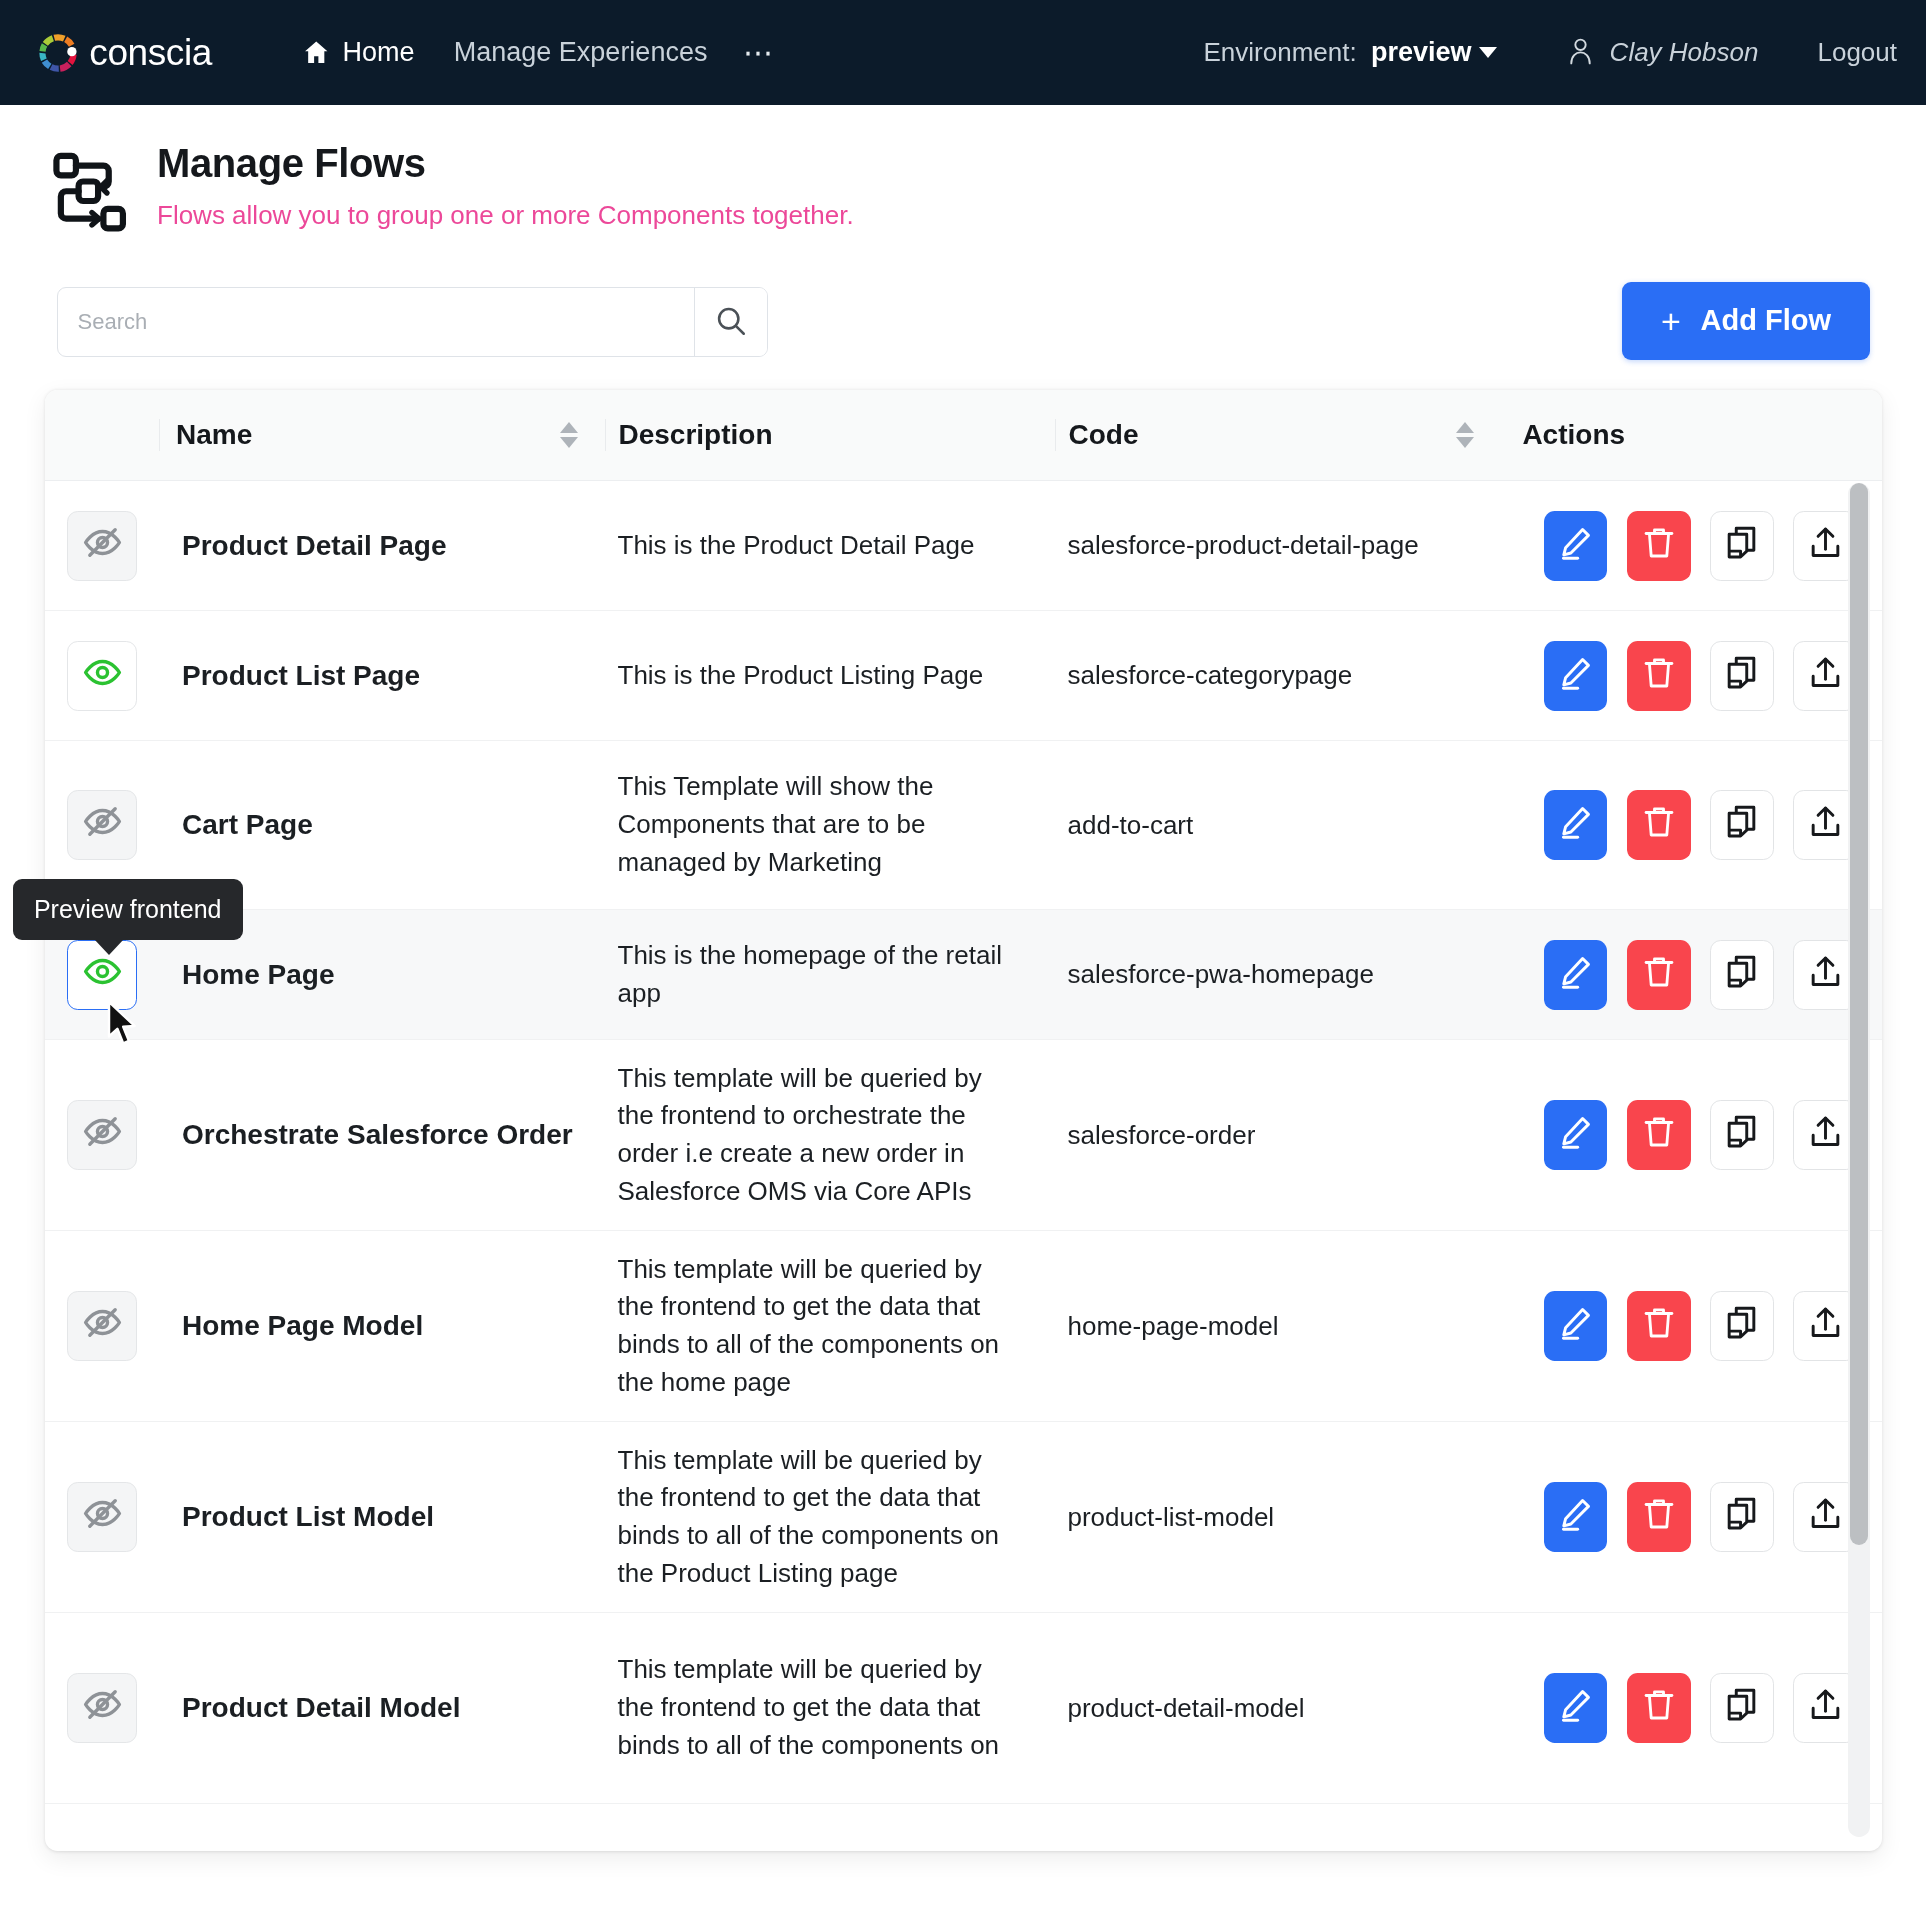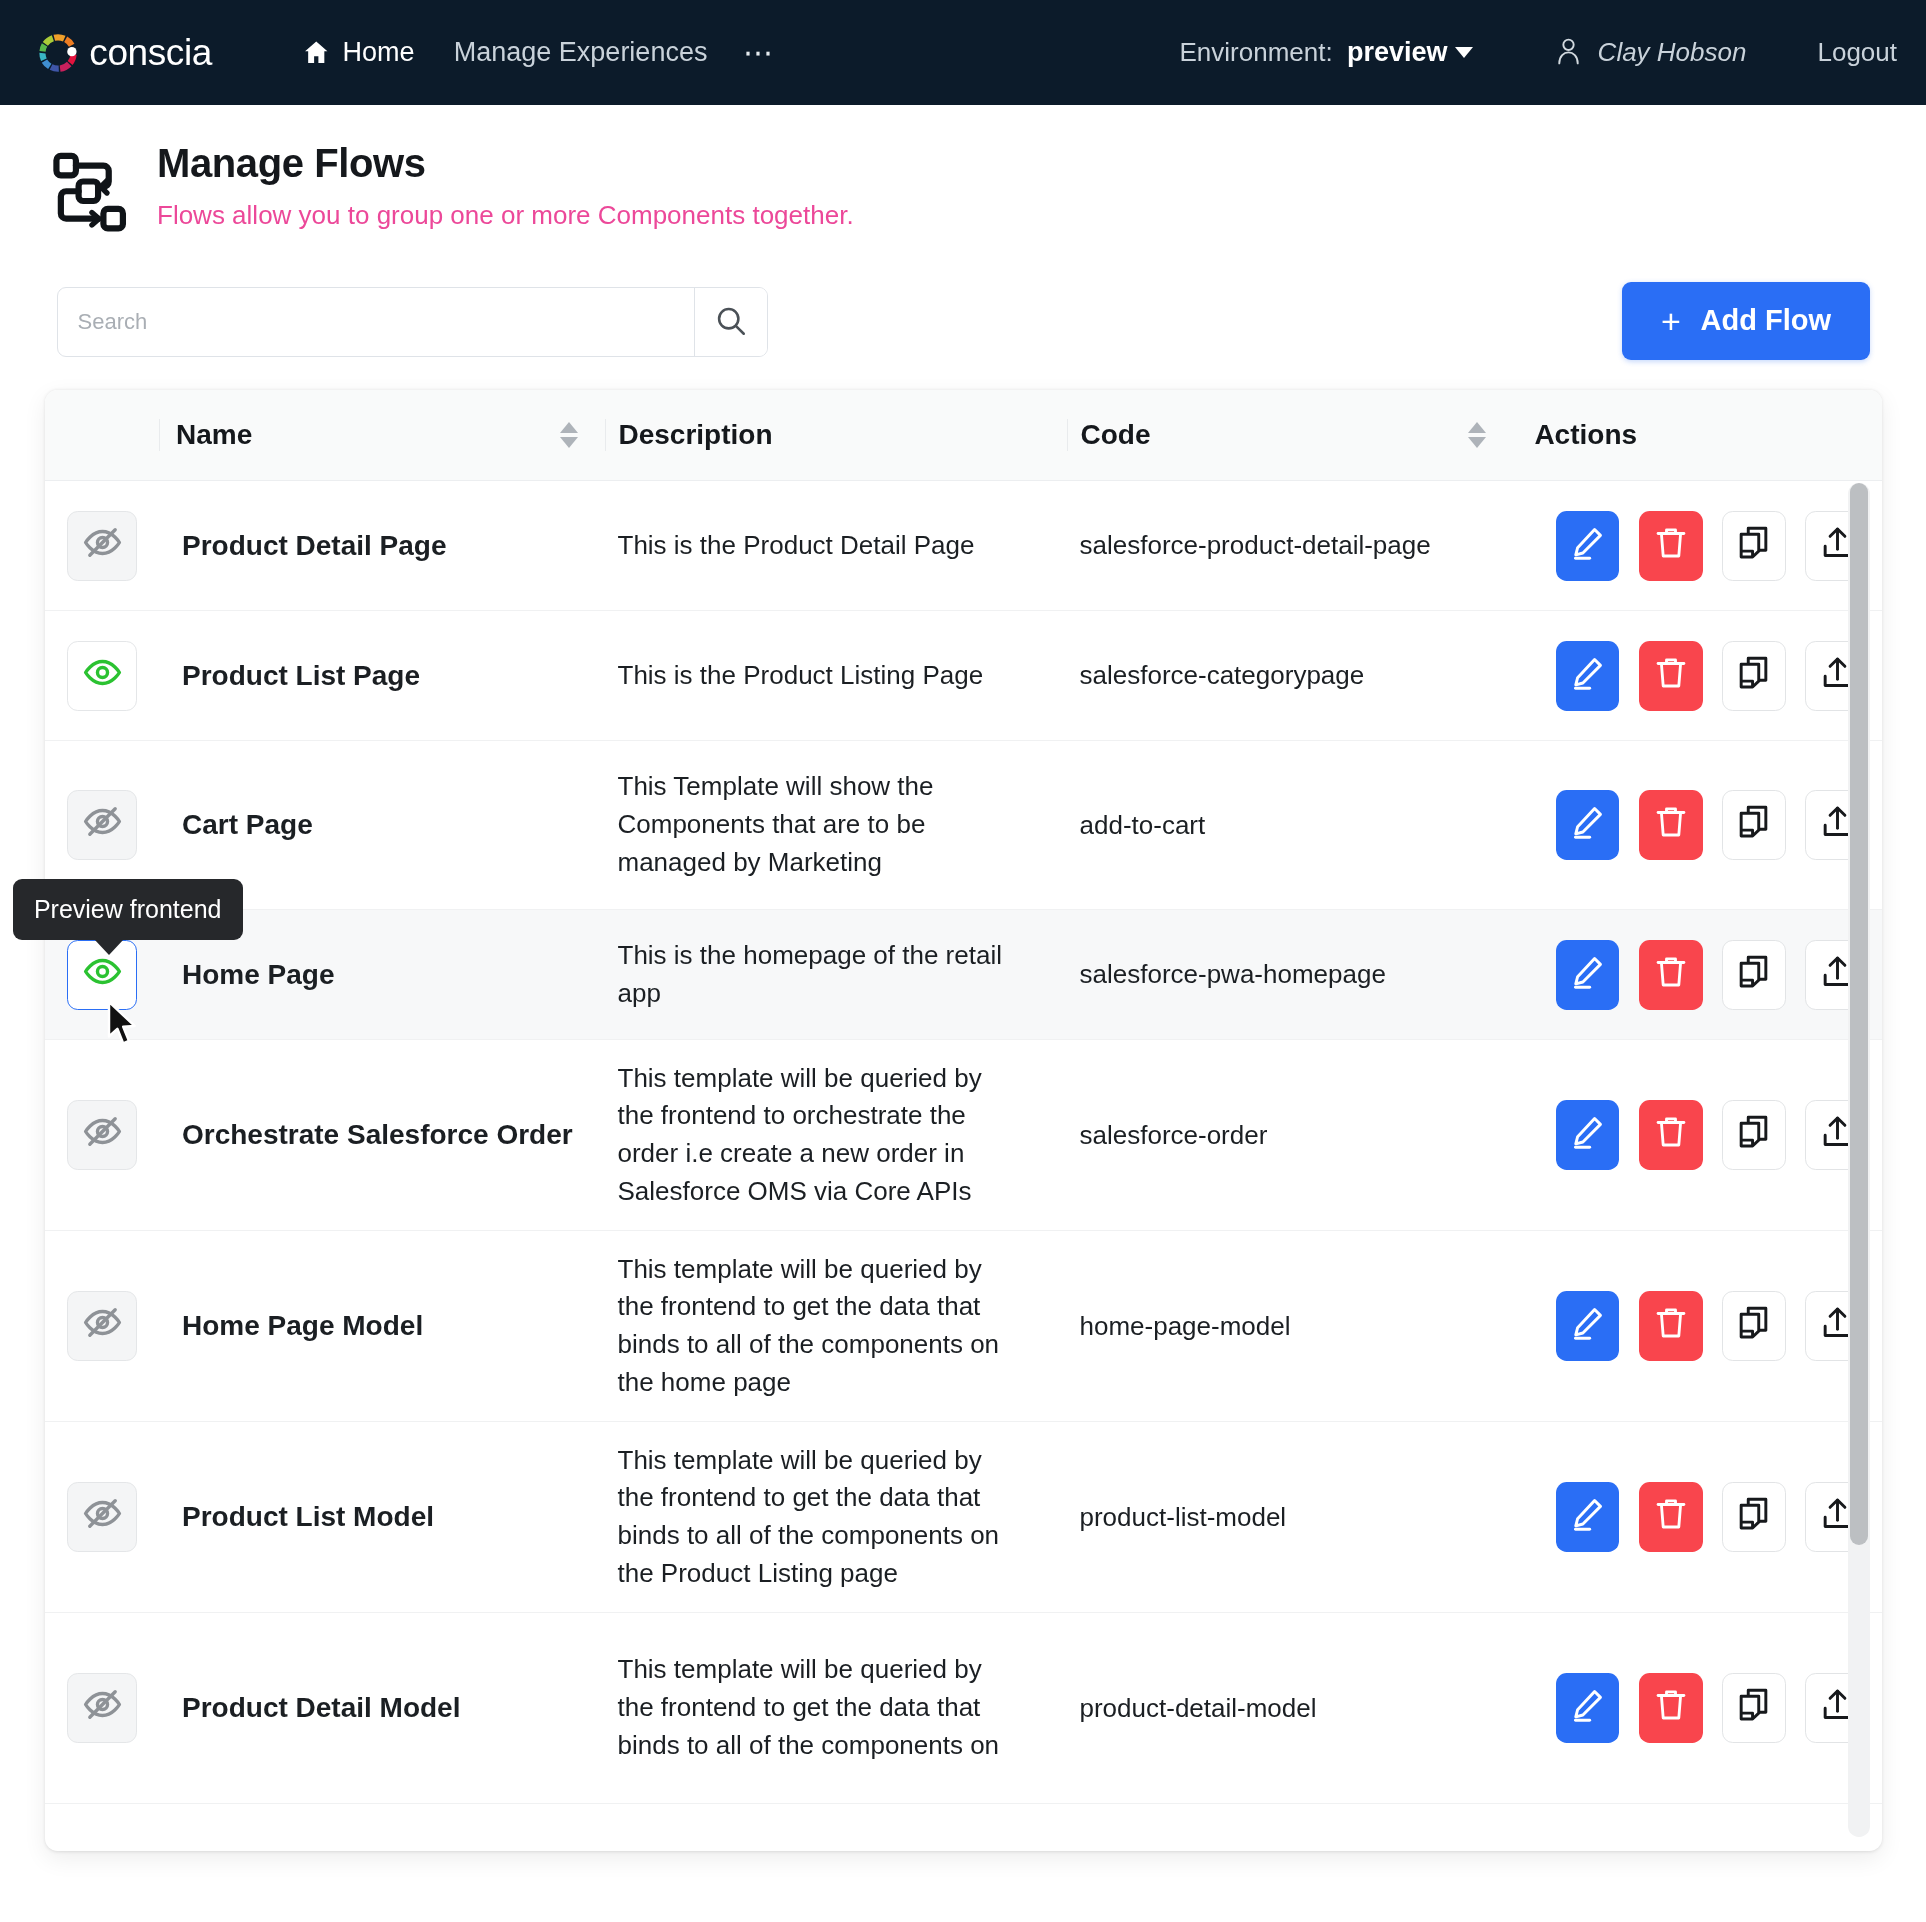--- a/index.html
+++ b/index.html
@@ -29,21 +29,21 @@
     color: #c9d2da; font-size: 27px; padding: 9px 19.6px;
     display: flex; align-items: center; gap: 12.5px; cursor: pointer;
     white-space: nowrap;
   }
   .nav-item.home { color: #ffffff; }
   .nav-home-icon { display: inline-flex; }
   .nav-dots { color: #e6ebef; font-size: 30px; letter-spacing: 2.7px; padding: 0 16px; cursor: pointer; line-height: 0.5; }
 
   .topbar-right {
     margin-left: auto; display: flex; align-items: center;
-    margin-right: 30px; gap: 12px;
+    margin-right: 30px; gap: 0;
   }
   .env-wrap { display: flex; align-items: center; color: #c9d2da; font-size: 26px; }
   .env-label { margin-right: 14.3px; }
   .env-value { color: #ffffff; font-weight: bold; font-size: 27px; }
   .env-caret {
     width: 0; height: 0; margin-left: 7.1px;
     border-left: 9.8px solid transparent; border-right: 9.8px solid transparent;
     border-top: 11.6px solid #ffffff;
   }
   .user-wrap { display: flex; align-items: center; margin-left: 70px; cursor: pointer; font-style: italic; }
@@ -106,21 +106,21 @@
     border-bottom: 1.8px solid #eceef0;
     display: flex; align-items: center;
   }
   .th {
     font-size: 28px; font-weight: bold; color: #15181c;
     display: flex; align-items: center;
   }
   .col-eye   { width: 114px; flex: none; }
   .col-name  { width: 446px; flex: none; padding-left: 16px; }
   .col-desc  { width: 450px; flex: none; padding-left: 12.5px; }
-  .col-code  { width: 446px; flex: none; padding-left: 12.5px; margin-left: 12px; }
+  .col-code  { width: 446px; flex: none; padding-left: 12.5px; }
   .col-act   { width: 356px; flex: none; padding-left: 21.4px; }
   .th.col-name, .th.col-desc, .th.col-code { border-left: 1.8px solid #e9ebed; }
   .sorter { margin-left: auto; margin-right: 27px; display: flex; flex-direction: column; gap: 4.5px; cursor: pointer; }
   .sort-up { width: 0; height: 0; border-left: 9px solid transparent; border-right: 9px solid transparent; border-bottom: 11.6px solid #aeb3b9; }
   .sort-dn { width: 0; height: 0; border-left: 9px solid transparent; border-right: 9px solid transparent; border-top: 11.6px solid #aeb3b9; }
 
   .tbody { position: relative; height: 1371px; overflow: hidden; }
   .tr {
     display: flex; align-items: center;
     border-bottom: 1.8px solid #f0f1f2;

